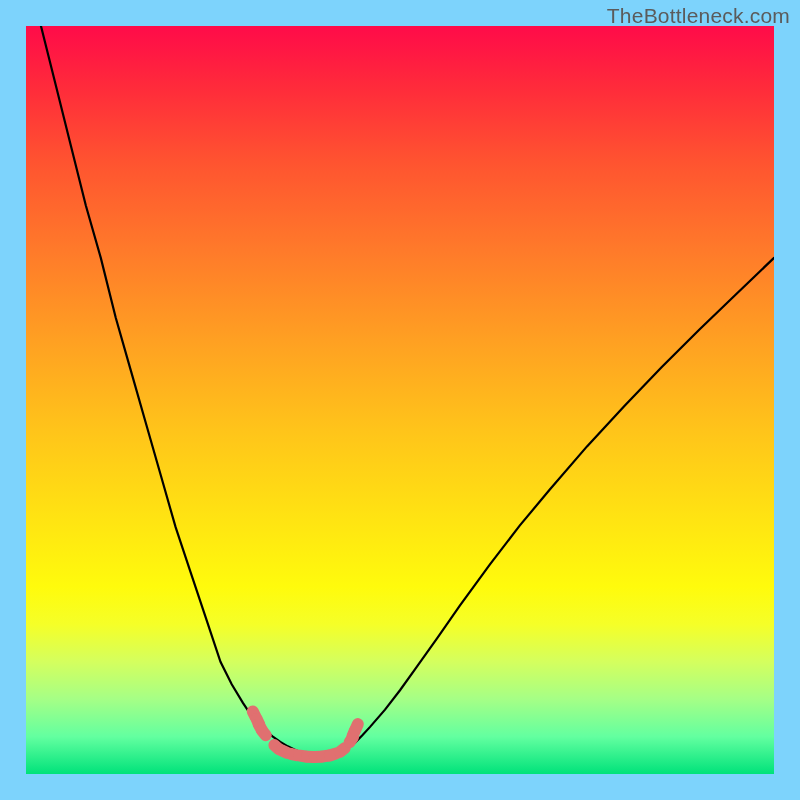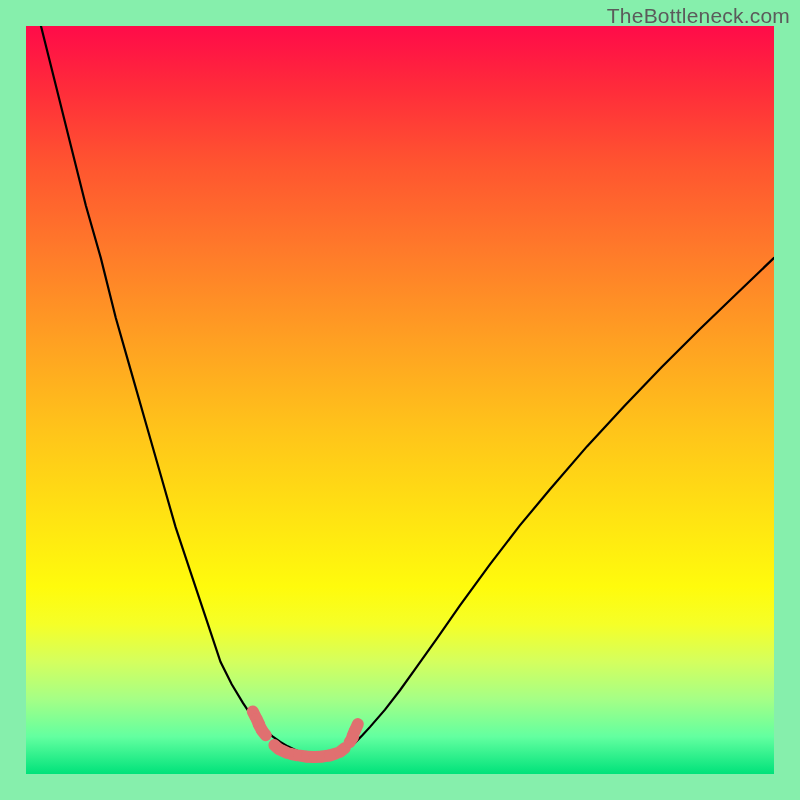--- a/index.html
+++ b/index.html
@@ -8,21 +8,21 @@
     width: 800px;
     height: 800px;
     overflow: hidden;
     background: #000;
     font-family: Arial, Helvetica, sans-serif;
   }
   .frame {
     position: relative;
     width: 800px;
     height: 800px;
-    background: #86efac;
+    background: #7dd3fc;
   }
   .plot-area {
     position: absolute;
     left: 26px;
     top: 26px;
     width: 748px;
     height: 748px;
     background: linear-gradient(to bottom,
       #ff0b49 0%,
       #ff2a3b 8%,

